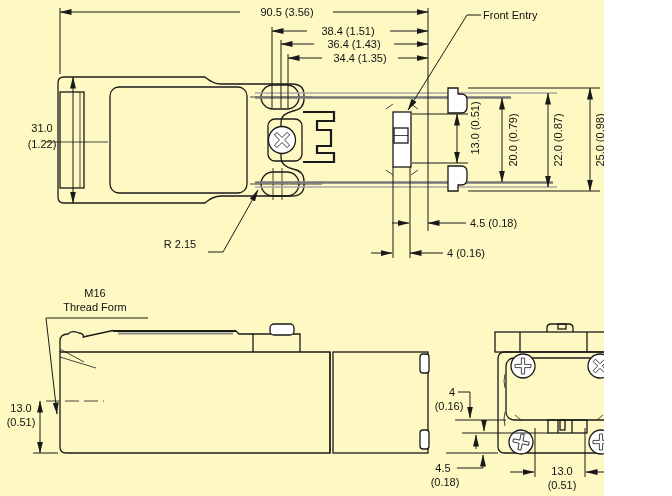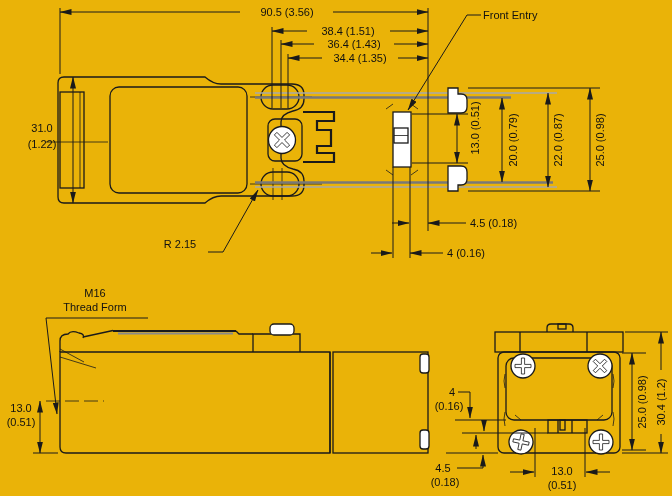--- a/index.html
+++ b/index.html
@@ -1,16 +1,16 @@
 <!DOCTYPE html>
 <html><head>
 <meta charset="utf-8">
 <style>
   html,body{margin:0;padding:0;background:#fff;}
-  .canvas{position:relative;width:672px;height:496px;background:#eab308;overflow:hidden;}
+  .canvas{position:relative;width:604px;height:496px;background:#fef9c3;overflow:hidden;}
   svg{display:block;}
   svg text{font-family:"Liberation Sans","DejaVu Sans",sans-serif;font-size:11px;fill:#111;}
   .ol{stroke:#1a1a1a;stroke-width:1.3;fill:none;}
   .olw{stroke:#1a1a1a;stroke-width:1.3;fill:#fff;}
   .thk{stroke:#1a1a1a;stroke-width:2.2;fill:none;}
   .thin{stroke:#1a1a1a;stroke-width:0.8;fill:none;}
   .dim{stroke:#1a1a1a;stroke-width:1;fill:none;}
   .rail-l{stroke:#a8a8a8;stroke-width:1.6;}
   .rail-d{stroke:#787878;stroke-width:2.6;}
   .gasket{stroke:#8a8a8a;stroke-width:2.2;}

